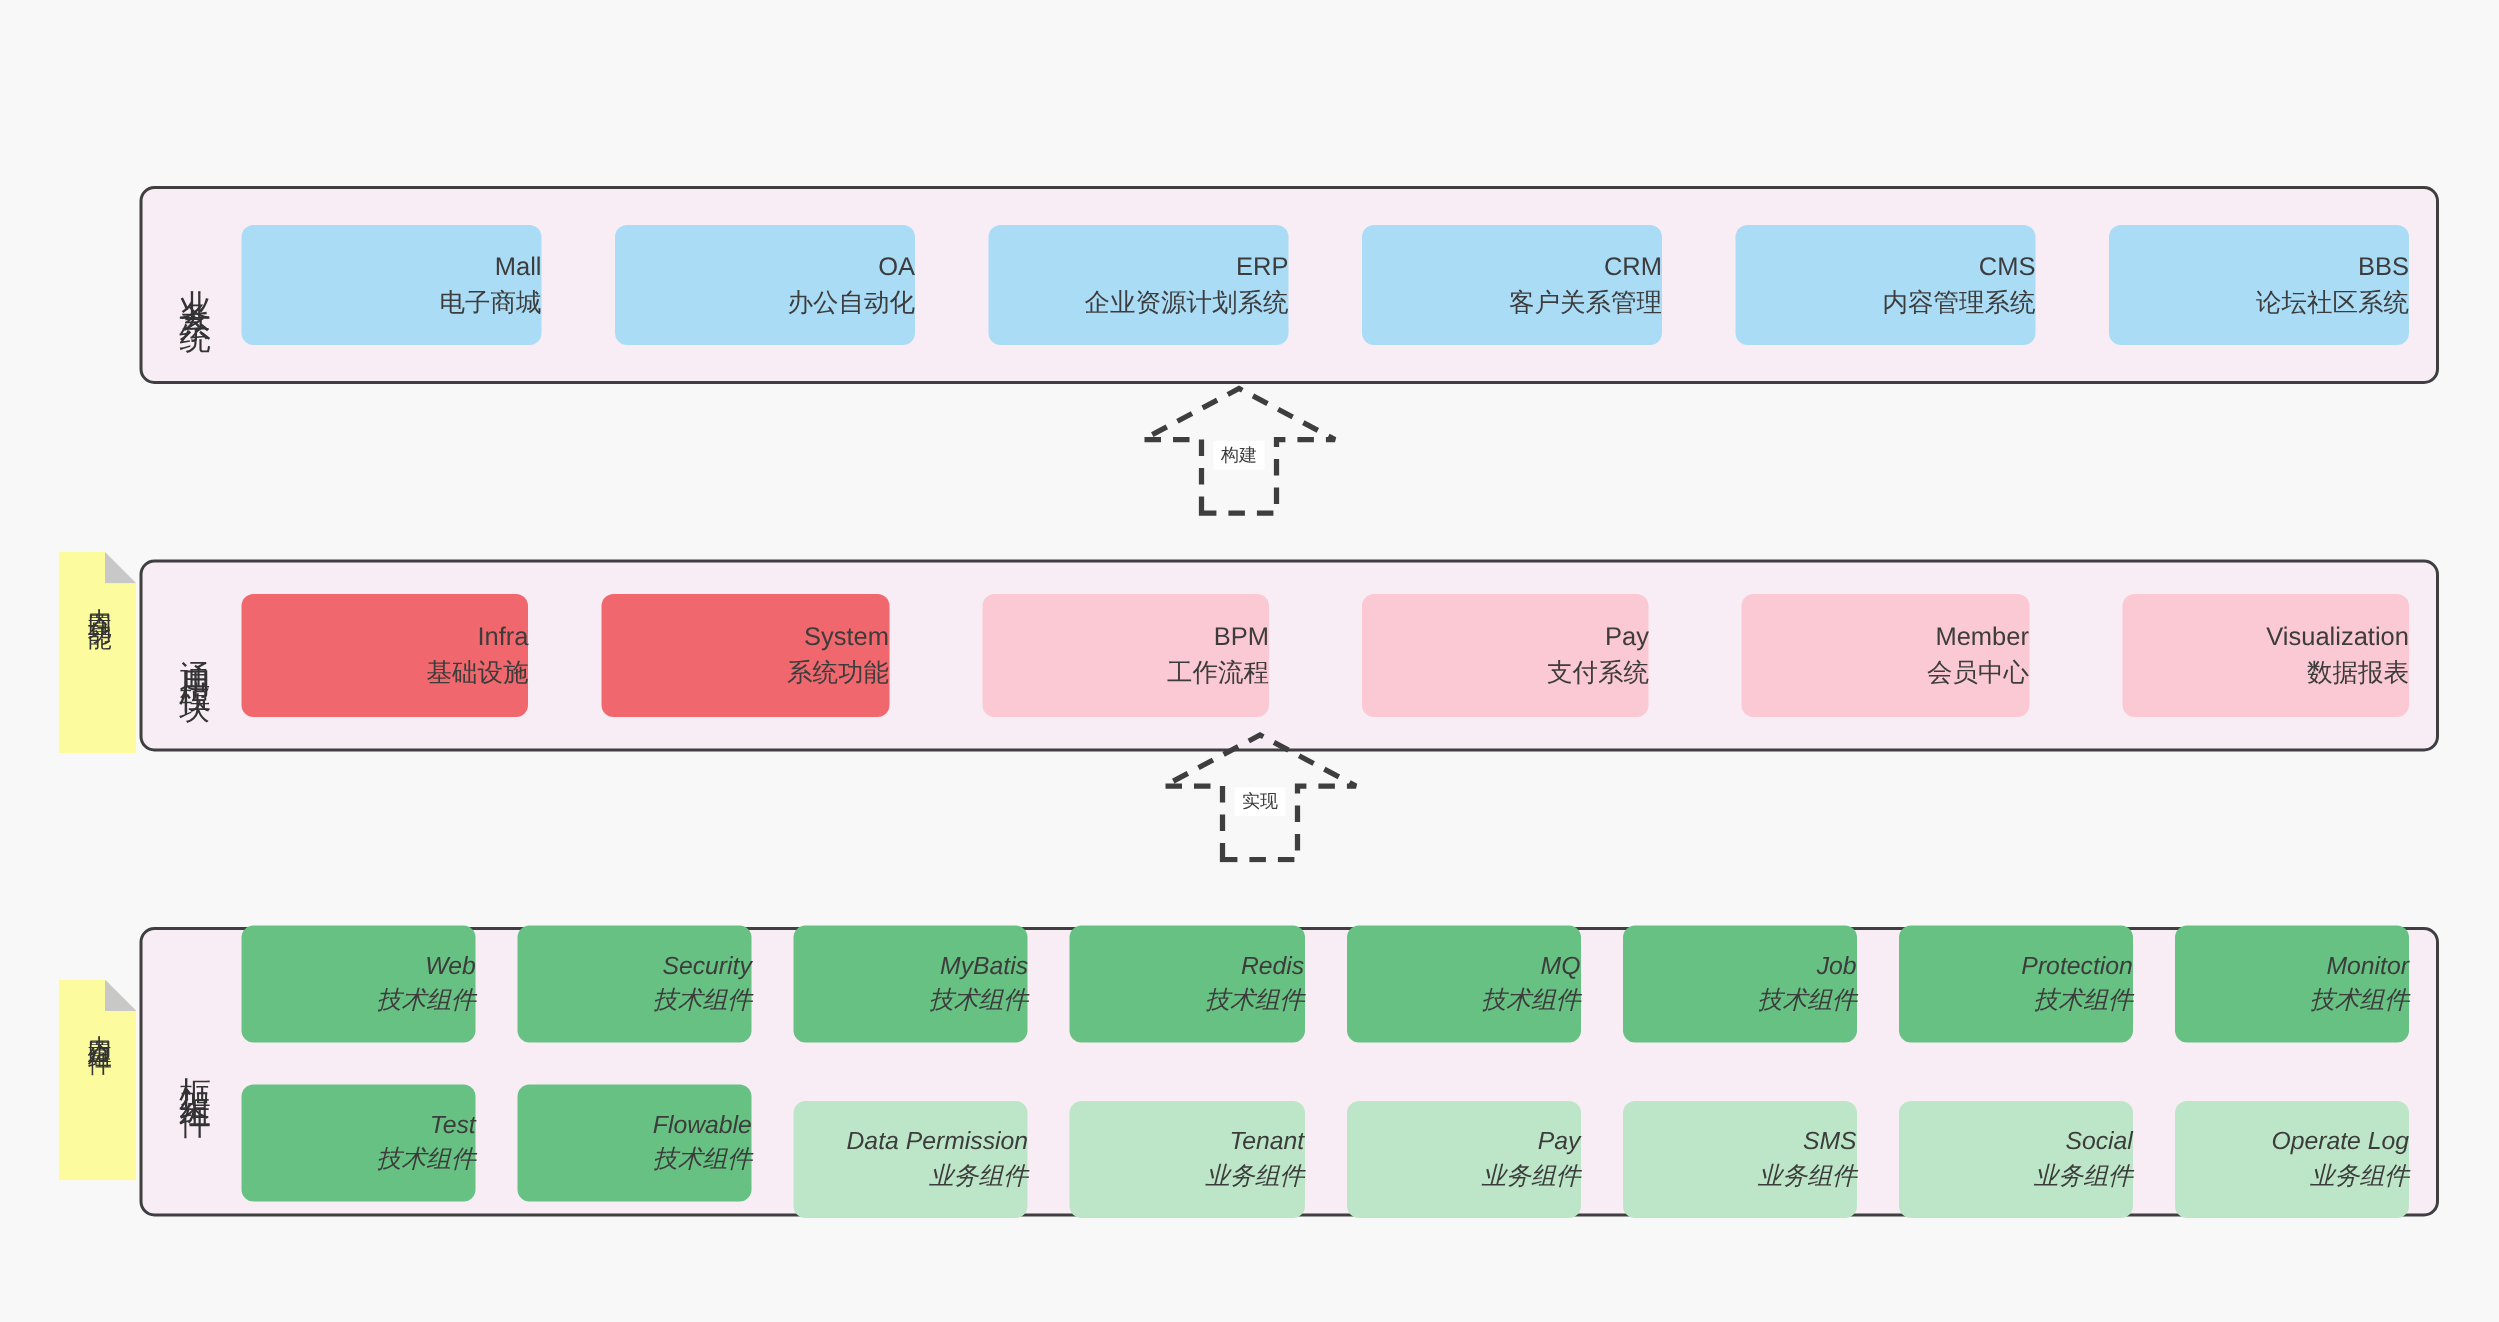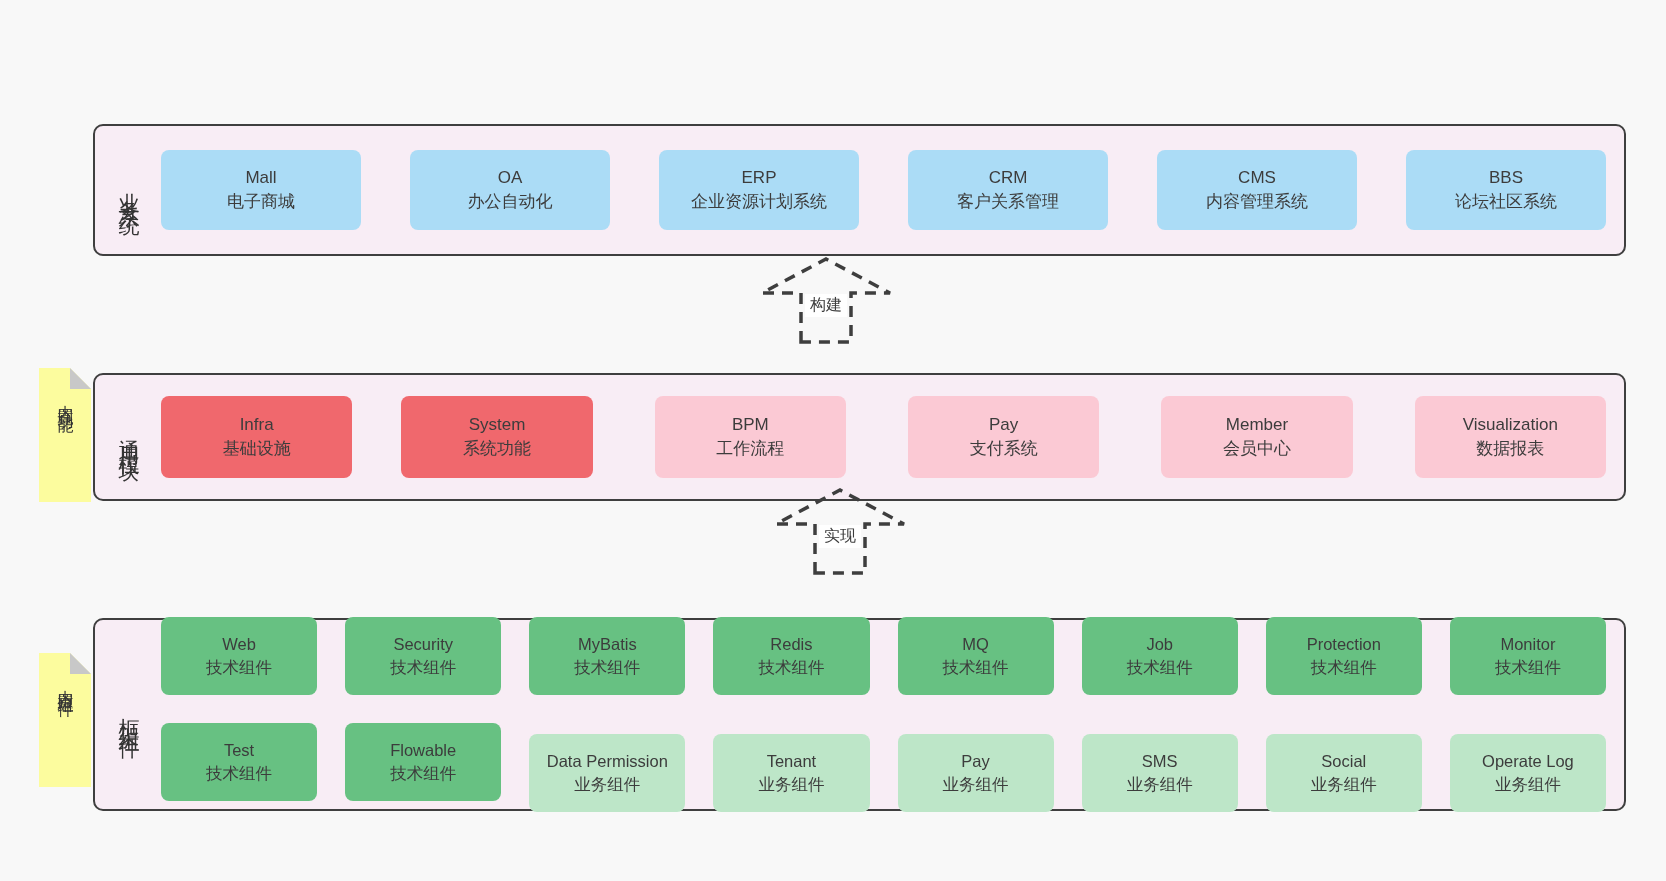--- a/index.html
+++ b/index.html
@@ -31,26 +31,26 @@
     margin:0 6px 0 8px;
   }
   .boxes {
     flex:1; display:flex; align-items:center;
     gap:49px; padding:0 18px 0 12px;
   }
   .rows {
     flex:1; display:flex; flex-direction:column;
     gap:17px; padding:0 18px 0 12px;
   }
-  .rows .boxes { padding:0; gap:28px; }
+  .rows .boxes { padding:0; gap:28px;font-style:italic; }
 
   .box {
     flex:1; height:80px; border-radius:8px;
     display:flex; flex-direction:column;
-    justify-content:center; align-items:center;
+    justify-content:center; align-items:flex-end;
     text-align:center; font-size:17px; line-height:1.42;
   }
   #band-common .box { height:82px; }
   #band-framework .box { height:78px; font-size:16.5px; line-height:1.4; }
 
   .blue        { background:var(--box-blue,#abdcf6); }
   .red         { background:var(--box-red,#f0686d); }
   .pink        { background:var(--box-pink,#fbc9d4);margin-left:13px; }
   .green       { background:var(--box-green,#67c182); }
   .green-light { background:var(--box-green-light,#bde6c8);margin-top:22px; }
@@ -78,21 +78,21 @@
   #arrow-build     { left:757px; top:256px; }
   #arrow-implement { left:771px; top:487px; }
   .arrow svg { position:absolute; inset:0; }
   .arrow-shape {
     fill:none; stroke:var(--arrow,#3e3e3e);
     stroke-width:3.5; stroke-dasharray:11 8;
   }
   .arrow-label {
     position:absolute; left:50%; top:38px; transform:translateX(-50%);
     background:var(--arrow-label-bg,#ffffff);
-    padding:1px 5px; font-size:16px; white-space:nowrap; color:#3c3c3c;
+    padding:1px 5px; font-size:12px; white-space:nowrap; color:#3c3c3c;
   }
 </style>
 </head>
 <body>
 
 <div class="band" id="band-business">
   <div class="vlabel">业务系统</div>
   <div class="boxes">
     <div class="box blue">
       <span>Mall</span>

